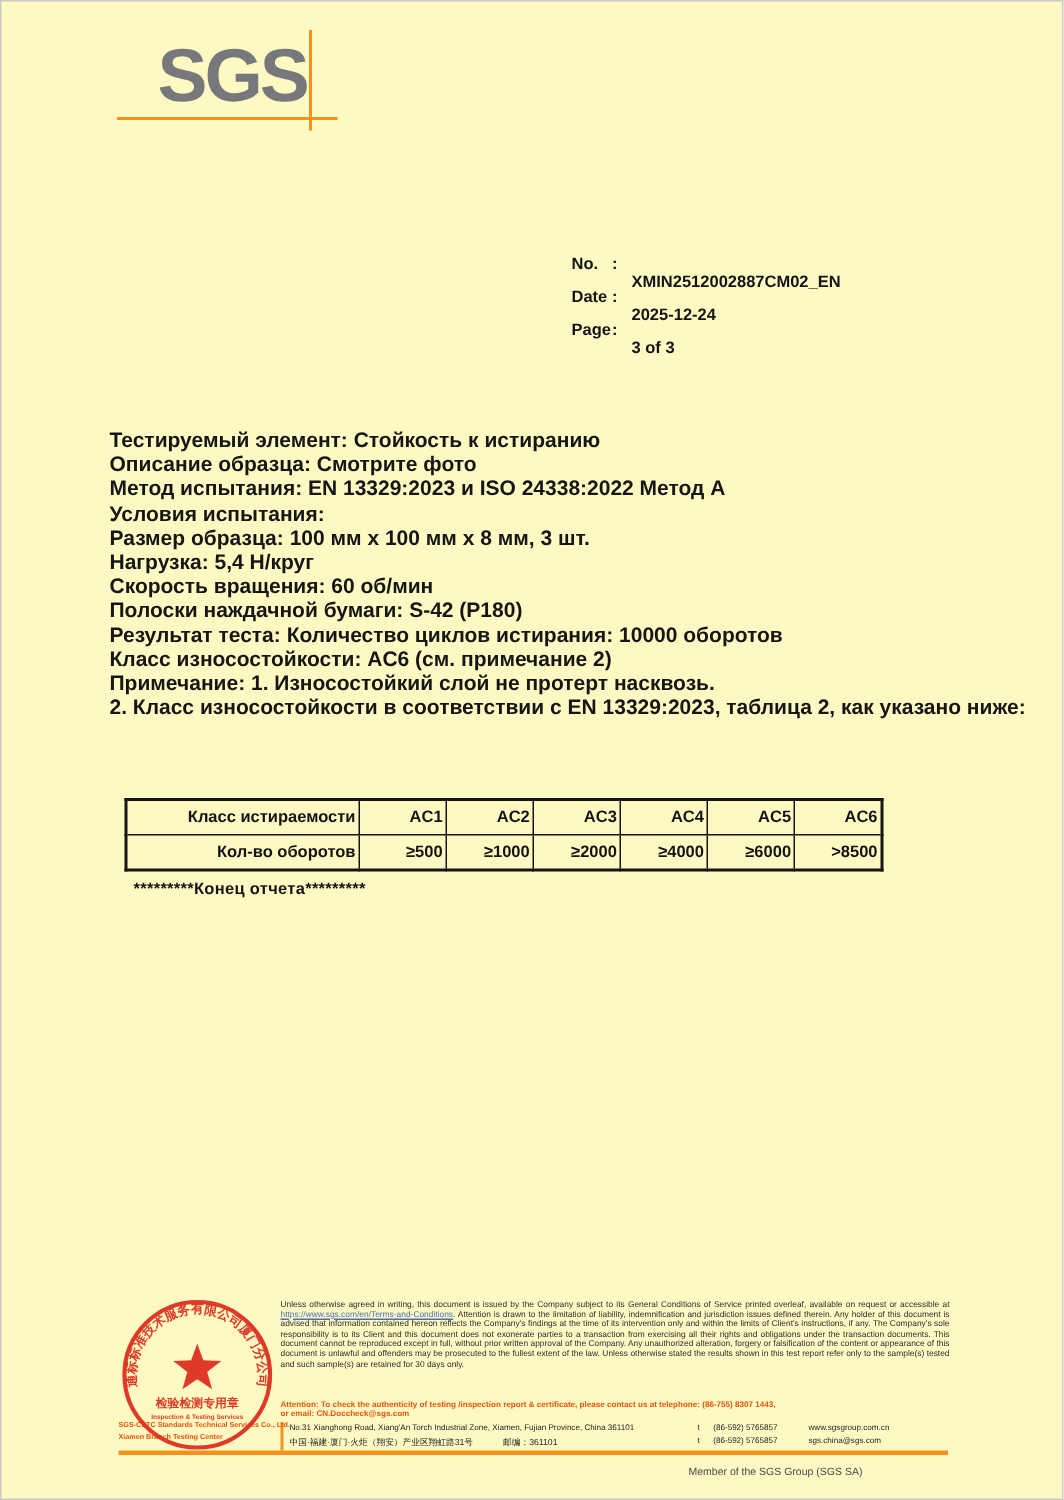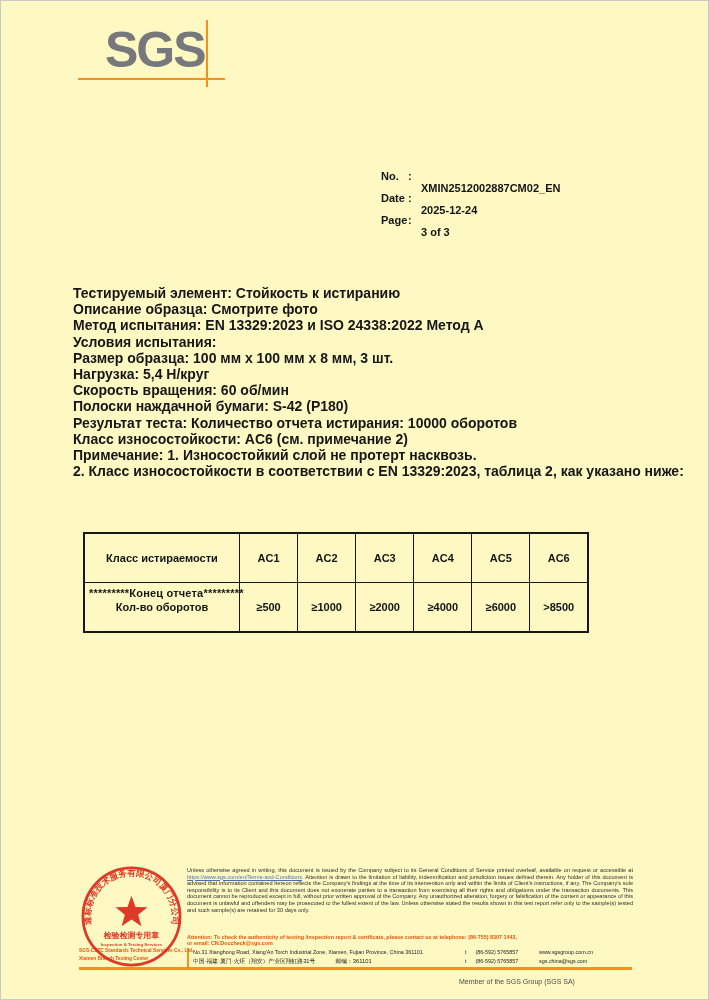--- a/index.html
+++ b/index.html
@@ -25,21 +25,21 @@
 
   
   .body-lines { position:absolute; left:72px; top:284px; width:556px; font-size:14px;
                 font-weight:700; color:#161616; }
   .body-line { height:16.2px; line-height:16.2px; white-space:nowrap; }
 
   
   .ac-table { position:absolute; left:82px; top:531px; width:506px; border-collapse:collapse;
               border:2px solid #161616; font-size:11px; font-weight:700; color:#141414;
               table-layout:fixed; }
-  .ac-table td { border:1px solid #161616; text-align:center; height:22px; padding:13px 2px; }
+  .ac-table td { border:1px solid #161616; text-align:right; height:22px; padding:0 2px; }
   .ac-table .col-label { width:150px; }
 
   .end-note { position:absolute; left:88px; top:586px; width:524px; 
               font-size:11px; font-weight:700; color:#161616; letter-spacing:0.2px; }
 
   
   .stamp { position:absolute; left:79px; top:864px; width:103px; height:103px; z-index:3; opacity:0.92; }
   .company-lines { position:absolute; left:78px; top:946px; width:118px; z-index:1;
                    font-size:4.8px; font-weight:700; color:#E8540A; line-height:7.5px; }
   .disclaimer { position:absolute; left:186px; top:866px; width:446px; margin:0;
@@ -89,21 +89,21 @@
 
   <div class="body-lines">
     <div class="body-line">Тестируемый элемент: Стойкость к истиранию</div>
     <div class="body-line">Описание образца: Смотрите фото</div>
     <div class="body-line">Метод испытания: EN 13329:2023 и ISO 24338:2022 Метод А</div>
     <div class="body-line">Условия испытания:</div>
     <div class="body-line">Размер образца: 100 мм x 100 мм x 8 мм, 3 шт.</div>
     <div class="body-line">Нагрузка: 5,4 Н/круг</div>
     <div class="body-line">Скорость вращения: 60 об/мин</div>
     <div class="body-line">Полоски наждачной бумаги: S-42 (P180)</div>
-    <div class="body-line">Результат теста: Количество отчета истирания: 10000 оборотов</div>
+    <div class="body-line">Результат теста: Количество циклов истирания: 10000 оборотов</div>
     <div class="body-line">Класс износостойкости: AC6 (см. примечание 2)</div>
     <div class="body-line">Примечание: 1. Износостойкий слой не протерт насквозь.</div>
     <div class="body-line">2. Класс износостойкости в соответствии с EN 13329:2023, таблица 2, как указано ниже:</div>
   </div>
 
   <table class="ac-table">
     <tbody>
         <tr>
       <td class="col-label">Класс истираемости</td>
       <td>AC1</td>

